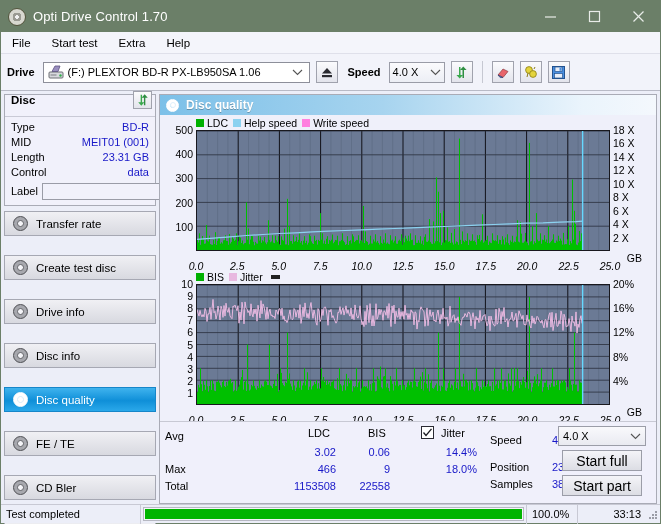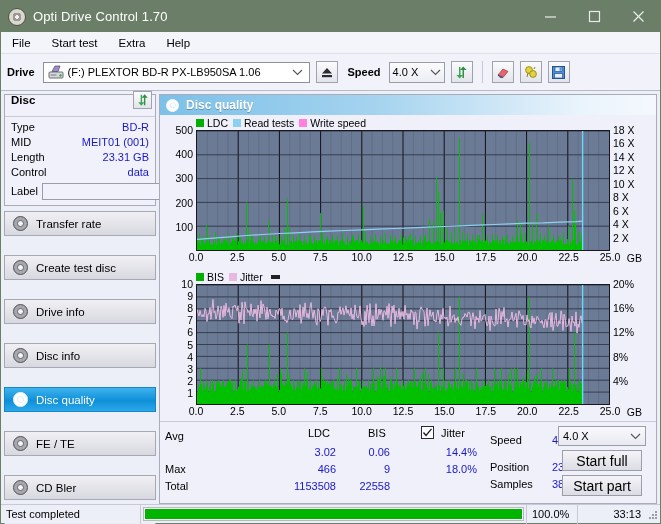--- a/index.html
+++ b/index.html
@@ -185,21 +185,21 @@
   .yaxis { left: 0; }
   .yaxis2 { right: 0; width: 42px; }
   .ytick {
     position:absolute; right: 3px; transform: translateY(-50%); white-space:nowrap;
   }
   .yaxis2 .ytick { right:auto; left: 3px; }
   .xaxis {
     position:absolute; left: 34px; right: 42px; bottom: 0px; height: 16px;
     font-size: 10.5px; color:#000;
   }
-  .xtick { position:absolute; transform: translateX(-50%); top: 0; white-space:nowrap; }
+  .xtick { position:absolute; transform: translateX(-50%); top: 9px; white-space:nowrap;font-style:italic; }
   .xunit { position:absolute; right: -32px; top: 1px; font-size:10.5px;}
 
   
   .stats {
     flex: 0 0 auto; height: 82px; position: relative;
     background: #f0f0fb; border-top: 1px solid #c8c9d4;
     font-size: 11px;
   }
   .stats .cell { position: absolute; white-space: nowrap; }
   .k2 { color:#000; }
@@ -453,21 +453,21 @@
 
         <div class="chart-wrap">
           <div class="chart">
             <div class="legend">
               <span class="lg">
                 <span class="sw" style="background:#00b000"></span>
                 <span>LDC</span>
               </span>
               <span class="lg">
                 <span class="sw" style="background:#8cd2f0"></span>
-                <span>Read tests</span>
+                <span>Help speed</span>
               </span>
               <span class="lg">
                 <span class="sw" style="background:#ff80df"></span>
                 <span>Write speed</span>
               </span>
             </div>
             <div class="yaxis" id="ax-ldc-y">
                 <div class="ytick" style="top: 80%;">100</div>
                 <div class="ytick" style="top: 60%;">200</div>
                 <div class="ytick" style="top: 40%;">300</div>

